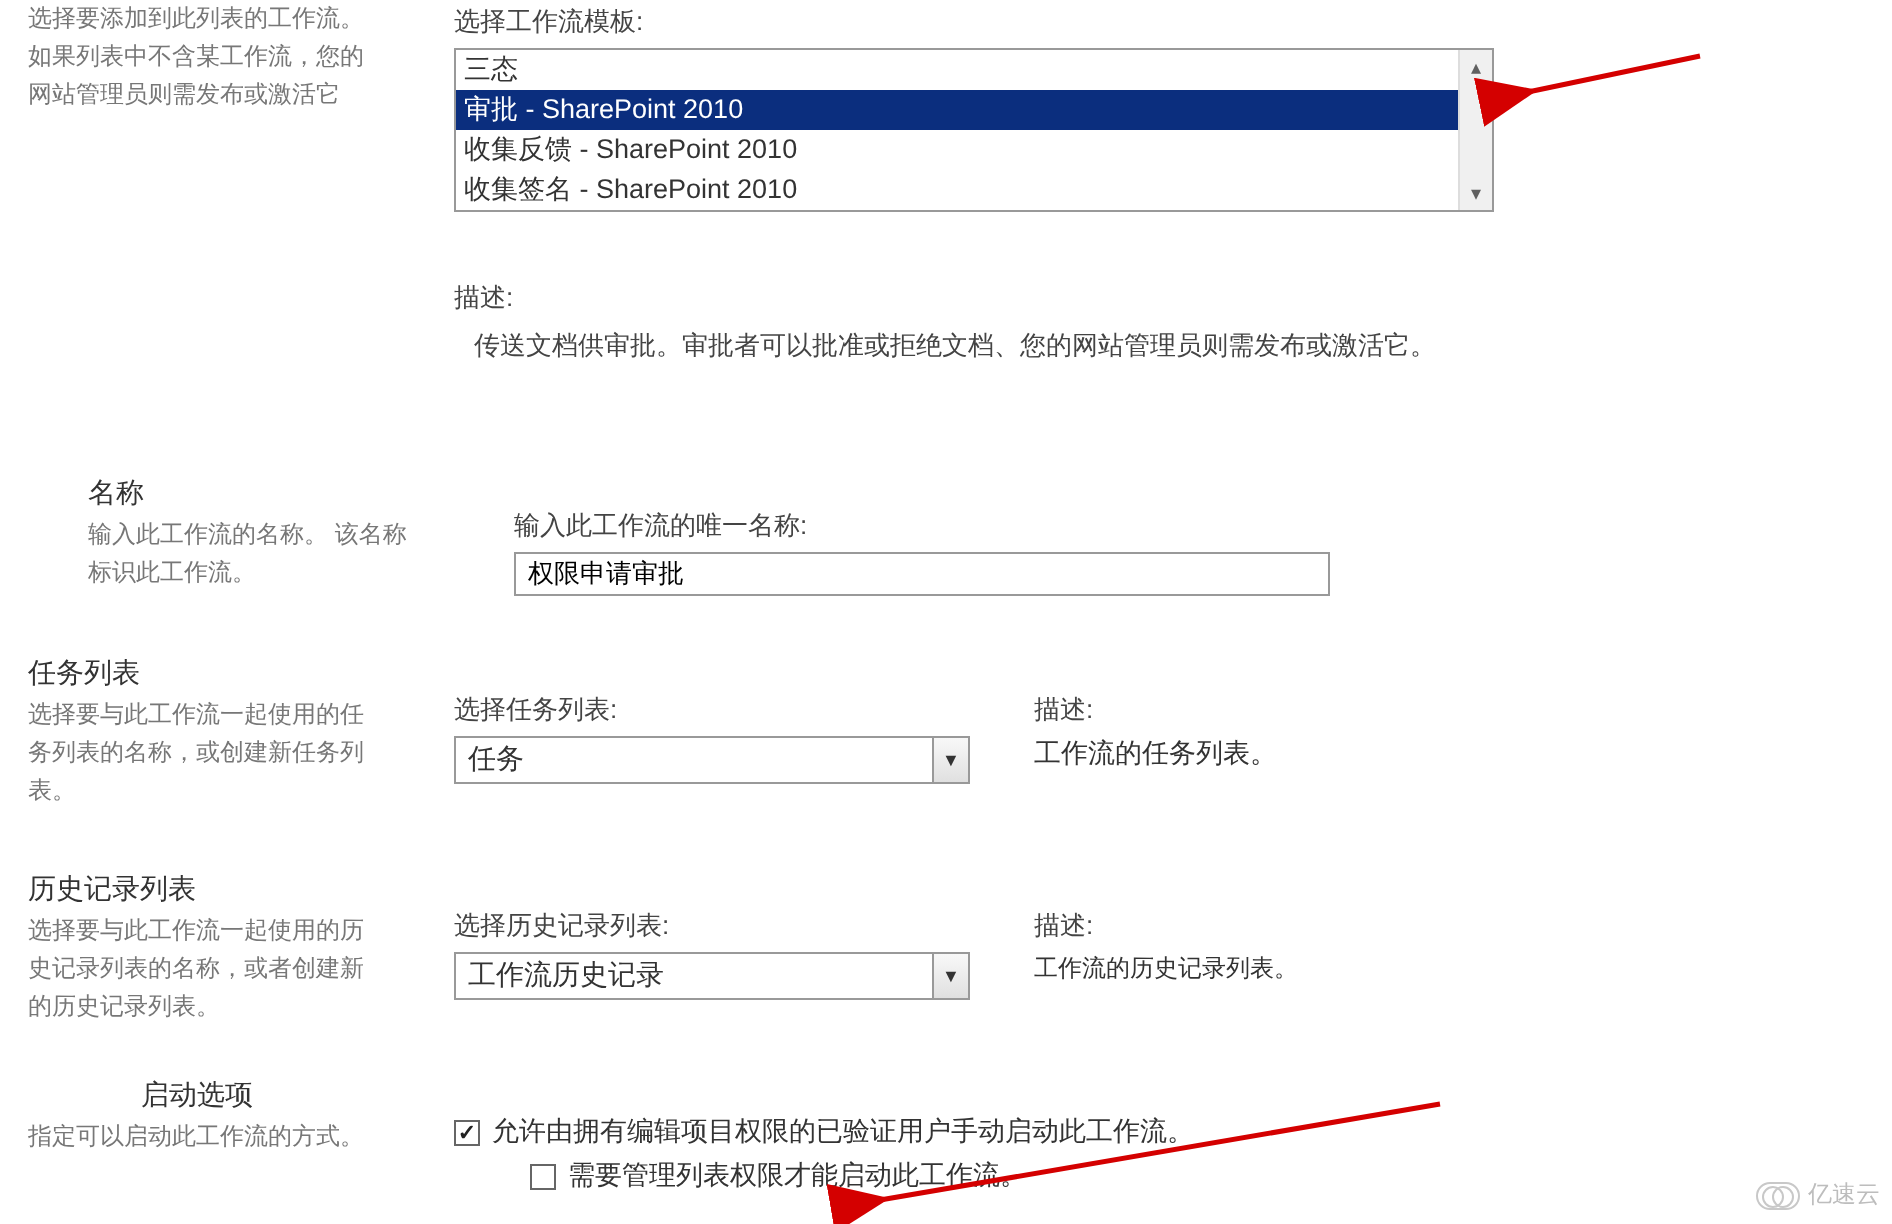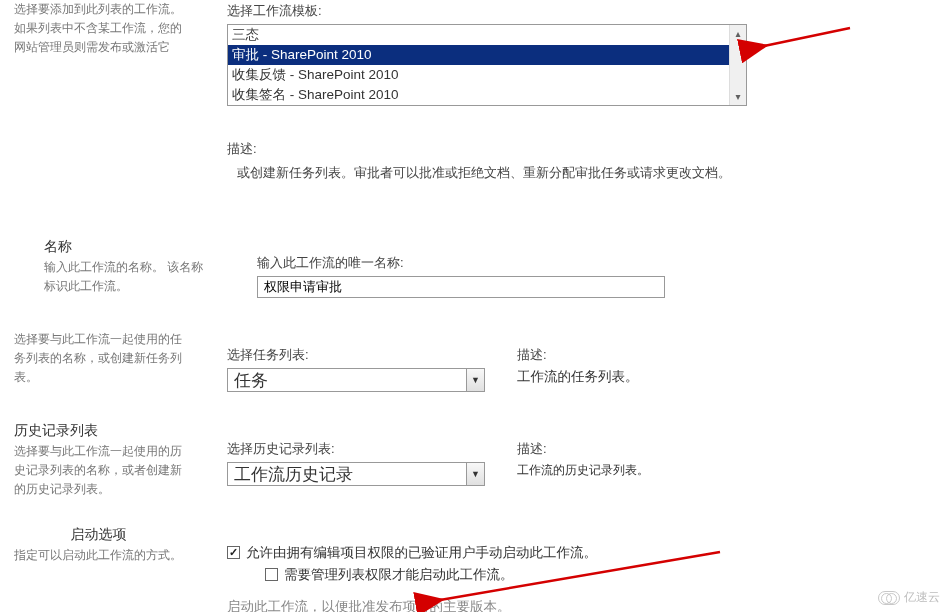--- a/index.html
+++ b/index.html
@@ -63,21 +63,21 @@
       font-size: 13px;
       font-family: inherit;
     }
     .select-wrap {
       display: flex;
       border: 1px solid #999;
       width: 258px;
       height: 24px;
       align-items: stretch;
     }
-    .select-wrap .select-text { flex: 1; padding: 2px 6px; font-size: 17px; display: flex; align-items: center; }
+    .select-wrap .select-text { flex: 1; padding: 2px 6px; font-size: 14px; display: flex; align-items: center; }
     .select-wrap .select-btn { width: 18px; background: linear-gradient(#f8f8f8,#e0e0e0); border-left: 1px solid #999; display: flex; align-items: center; justify-content: center; font-size: 9px; color: #333; }
     .chk-row { display: flex; align-items: center; gap: 6px; margin-top: 4px; }
     .chk { width: 13px; height: 13px; border: 1px solid #666; display: flex; align-items: center; justify-content: center; font-size: 11px; color: #333; }
     .chk.checked::after { content: "✓"; font-weight: bold; font-size: 11px; color: #222; }
     .chk-label { font-size: 13.5px; color: #333; }
     .chk-label.sub { margin-left: 0; }
     .indent { padding-left: 38px; }
     .watermark {
       position: absolute;
       right: 6px;
@@ -115,38 +115,39 @@
       <div class="opt" style="background:#0b2e7e;color:#fff;">审批 - SharePoint 2010</div>
       <div class="opt">收集反馈 - SharePoint 2010</div>
       <div class="opt">收集签名 - SharePoint 2010</div>
       <div class="scroll">
         <div class="sbtn">▴</div>
         <div class="sbtn">▾</div>
       </div>
     </div>
     <div class="desc-block">
       <div class="field-label">描述:</div>
-      <div class="desc-text">或创建新任务列表。审批者可以批准或拒绝文档、重新分配审批任务或请求更改文档。</div>
+      <div class="desc-text">传送文档供审批。审批者可以批准或拒绝文档、您的网站管理员则需发布或激活它。</div>
     </div>
   </div>
 </div>
 
 <div class="layout" style="margin-top:56px;margin-left:30px;">
   <div class="left-col">
     <div class="section-label" style="margin-top:0;">名称</div>
     <div class="section-desc">输入此工作流的名称。 该名称标识此工作流。</div>
   </div>
   <div class="right-col">
     <div class="field-label" style="margin-top:16px;">输入此工作流的唯一名称:</div>
     <input type="text" style="width: 408px;" value="权限申请审批">
   </div>
 </div>
 
 <div class="layout" style="margin-top:30px;">
   <div class="left-col">
+    <div class="section-label" style="margin-top:0;">任务列表</div>
     <div class="section-desc">选择要与此工作流一起使用的任务列表的名称，或创建新任务列表。</div>
   </div>
   <div class="right-col">
     <div class="row-pair" style="margin-top:18px;">
       <div class="col-a">
         <div class="field-label">选择任务列表:</div>
         <div class="select-wrap">
           <div class="select-text">任务</div>
           <div class="select-btn">▼</div>
         </div>

